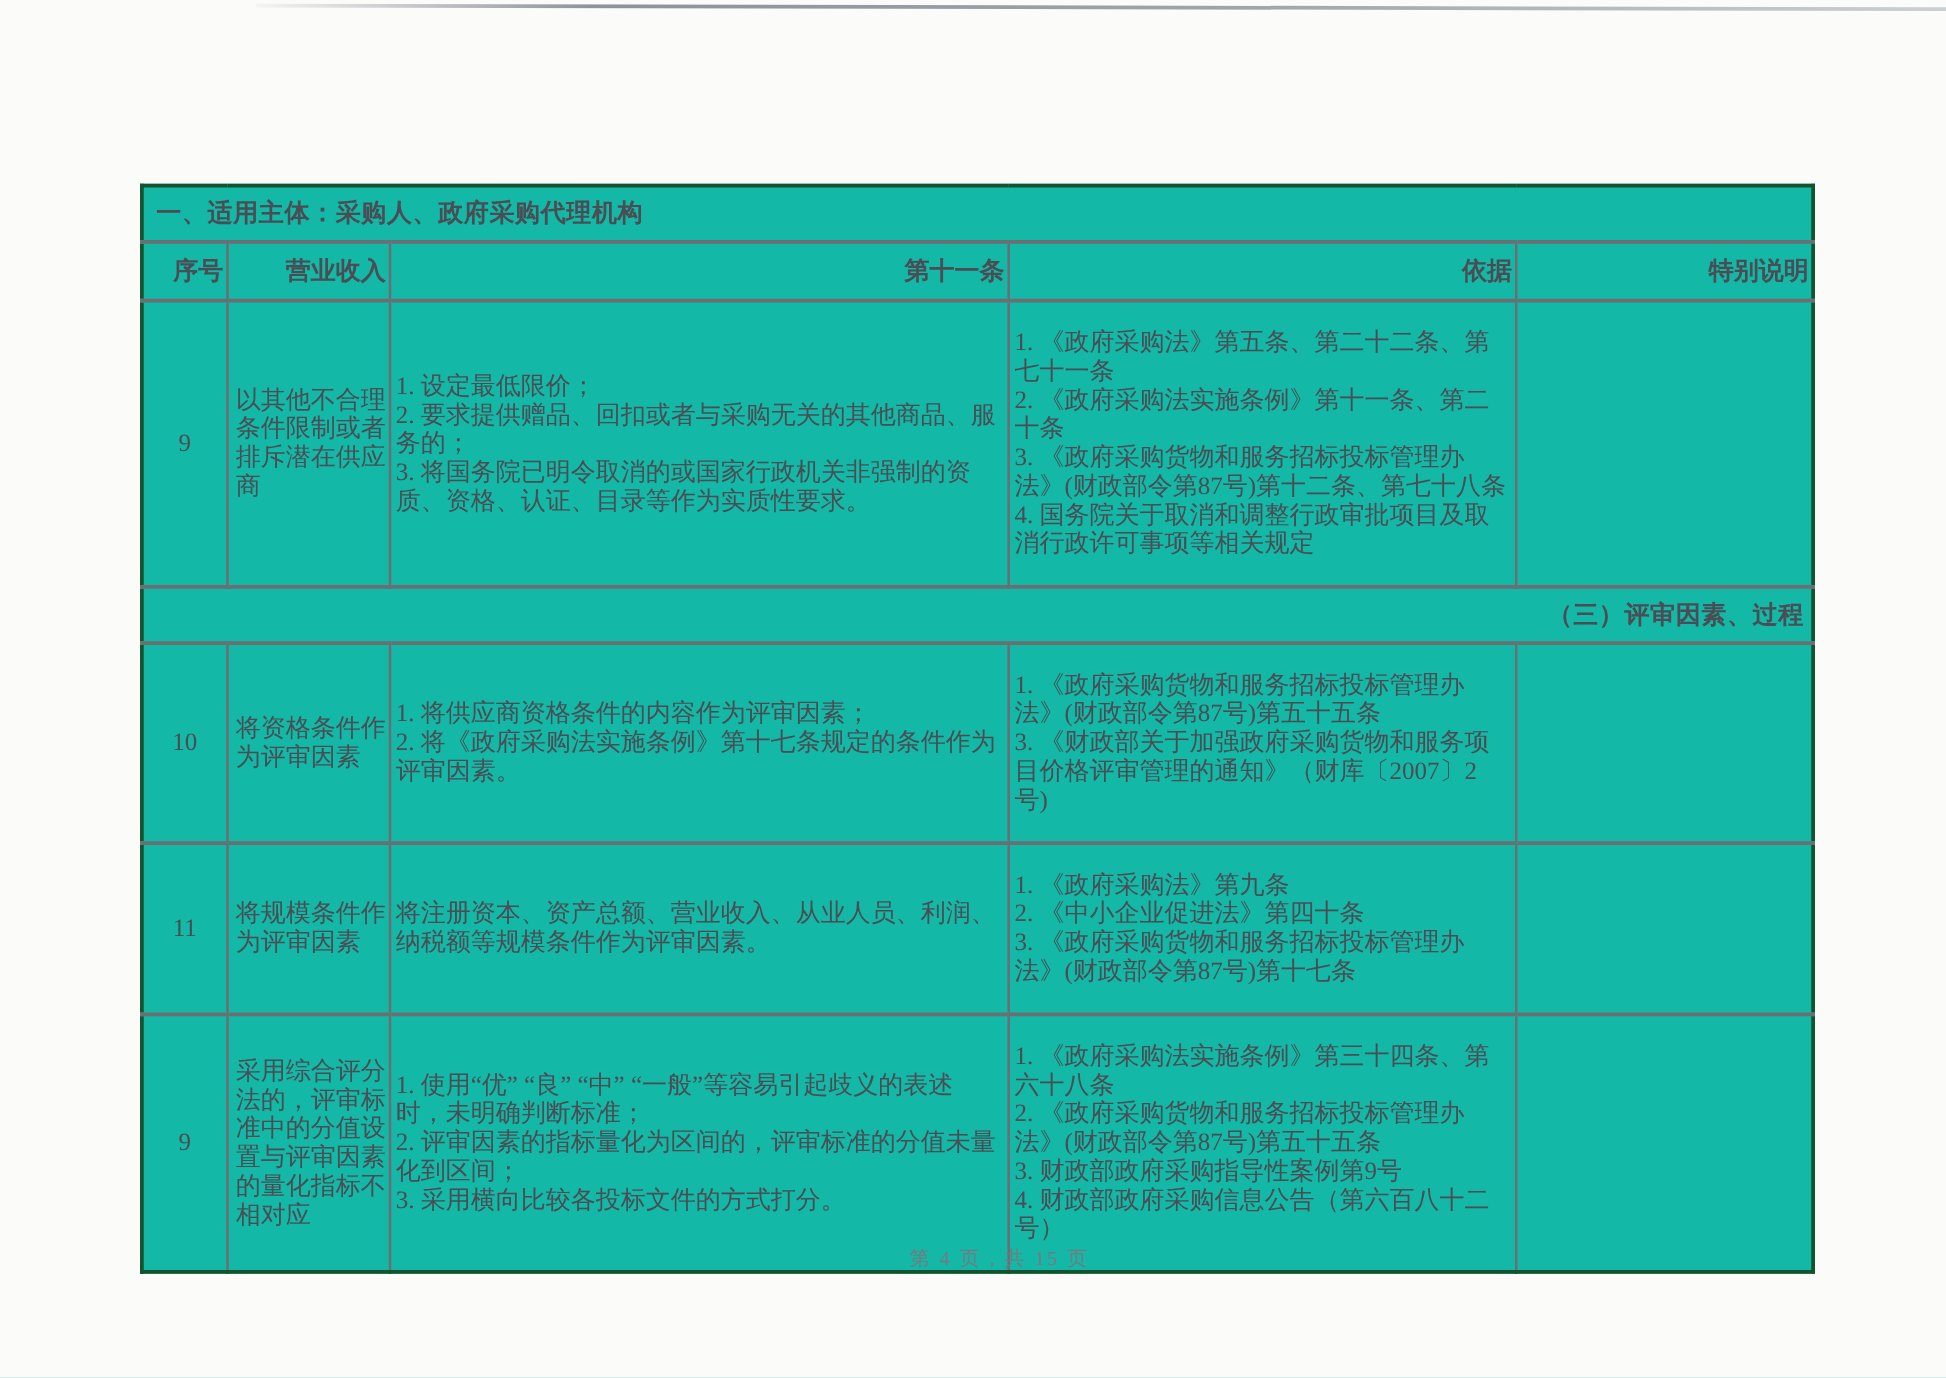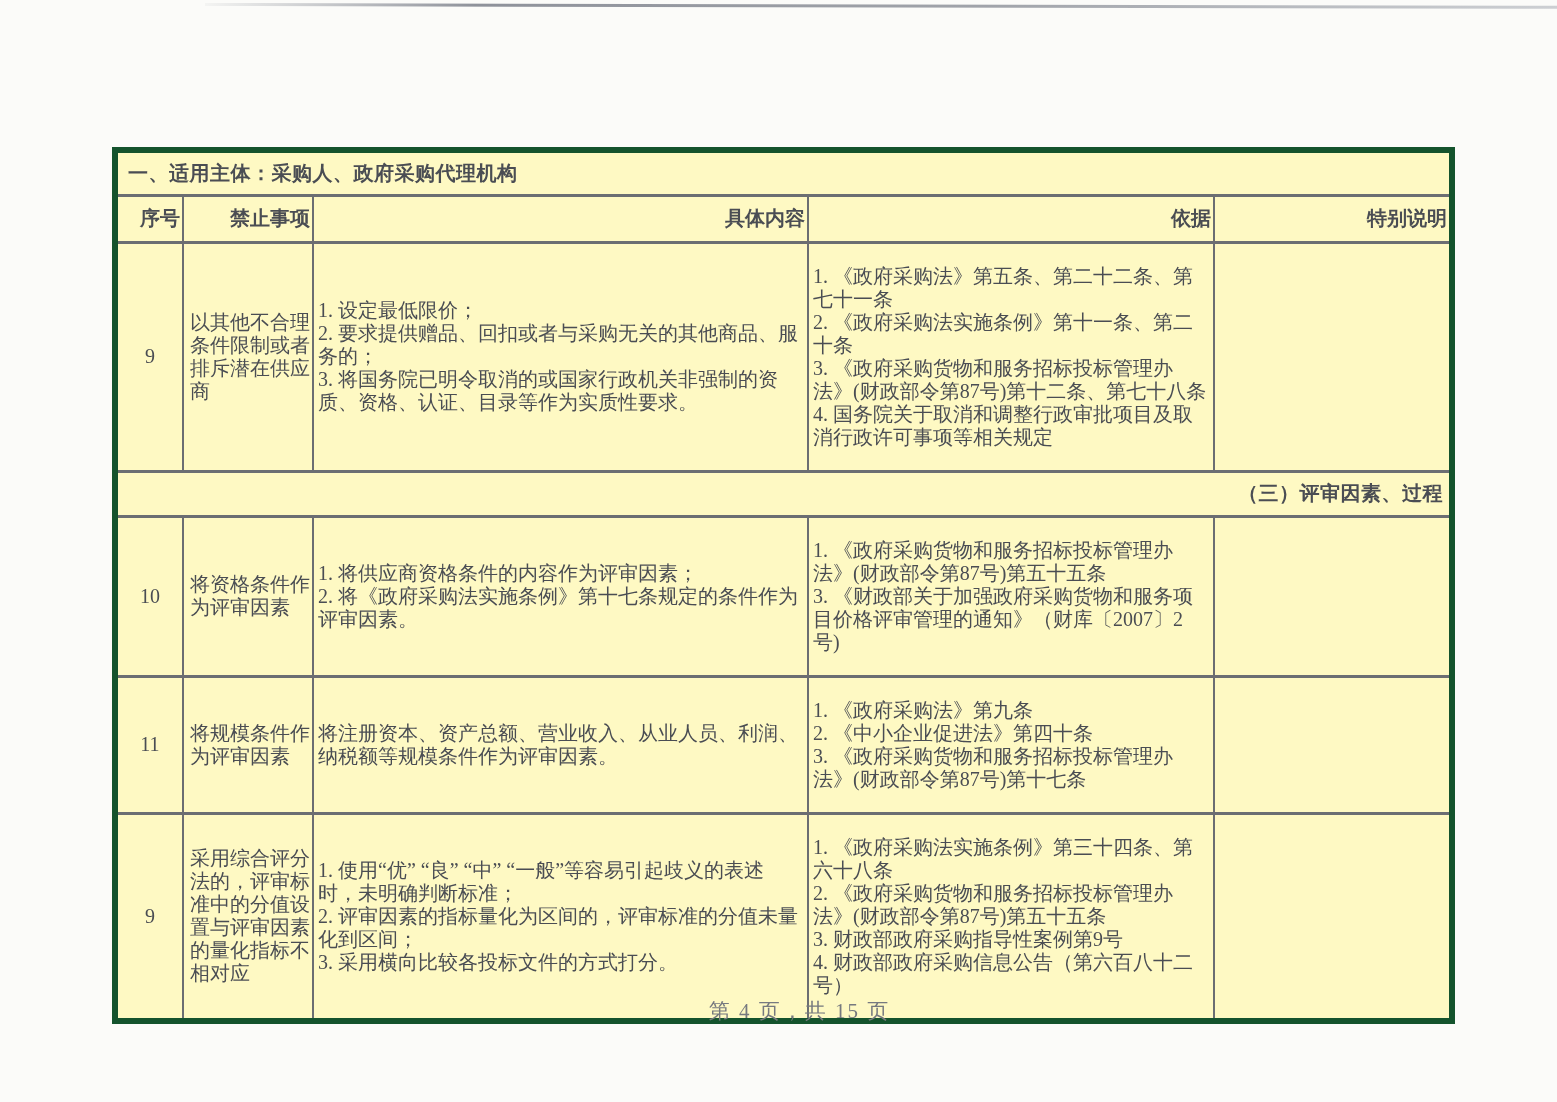--- a/index.html
+++ b/index.html
@@ -17,22 +17,22 @@
     position: absolute; top: 3px; left: 205px; width: 1352px; height: 3px;
     background: linear-gradient(to right,
       rgba(110,115,125,0.05), rgba(100,105,118,0.72) 20%,
       rgba(105,110,122,0.62) 58%, rgba(140,146,158,0.42) 100%);
     transform: rotate(0.12deg); transform-origin: left center;
   }
 
   table.doc {
     position: absolute; left: 112px; top: 147px; width: 1337px;
     border-collapse: collapse; table-layout: fixed;
-    border: 6px solid #14532d;
-    background: #fef9c3;
+    border: 3px solid #14532d;
+    background: #14b8a6;
   }
   table.doc td, table.doc th {
     border: 2px solid #6b6e72;
     vertical-align: middle;
     font-size: 20px;
     line-height: 1.15;
     color: #4a4d53;
   }
   tr.thick-top td, tr.thick-top th { border-top-width: 3px; }
 
@@ -54,21 +54,21 @@
   td.note-cell { padding: 2px; }
 
   tr.r9  { height: 194px; }
   tr.sec2 { height: 40px; text-align: right; }
   tr.r10 { height: 133px; }
   tr.r11 { height: 114px; }
   tr.r12 { height: 164px; }
 
   .footer {
     position: absolute; left: 0; top: 997px; width: 1557px;
-    text-align: center; font-size: 21px; color: #76797f;
+    text-align: center; font-size: 16px; color: #76797f;
     letter-spacing: 2px;
     padding-left: 42px;
   }
 </style>
 </head>
 <body>
 
 <div class="page">
 
   <div class="scan-line"></div>
@@ -82,22 +82,22 @@
       <col style="width:238px">
     </colgroup>
 
     <tbody>
         <tr>
       <td class="sec-title" colspan="5">一、适用主体：采购人、政府采购代理机构</td>
     </tr>
 
     <tr class="thick-top">
       <th class="col-h">序号</th>
-      <th class="col-h">禁止事项</th>
-      <th class="col-h">具体内容</th>
+      <th class="col-h">营业收入</th>
+      <th class="col-h">第十一条</th>
       <th class="col-h">依据</th>
       <th class="col-h">特别说明</th>
     </tr>
 
     <tr class="r9 thick-top">
       <td class="no-cell">9</td>
       <td class="item-cell">以其他不合理条件限制或者排斥潜在供应商</td>
       <td class="body-cell">1. 设定最低限价；
 2. 要求提供赠品、回扣或者与采购无关的其他商品、服务的；
 3. 将国务院已明令取消的或国家行政机关非强制的资质、资格、认证、目录等作为实质性要求。</td>

